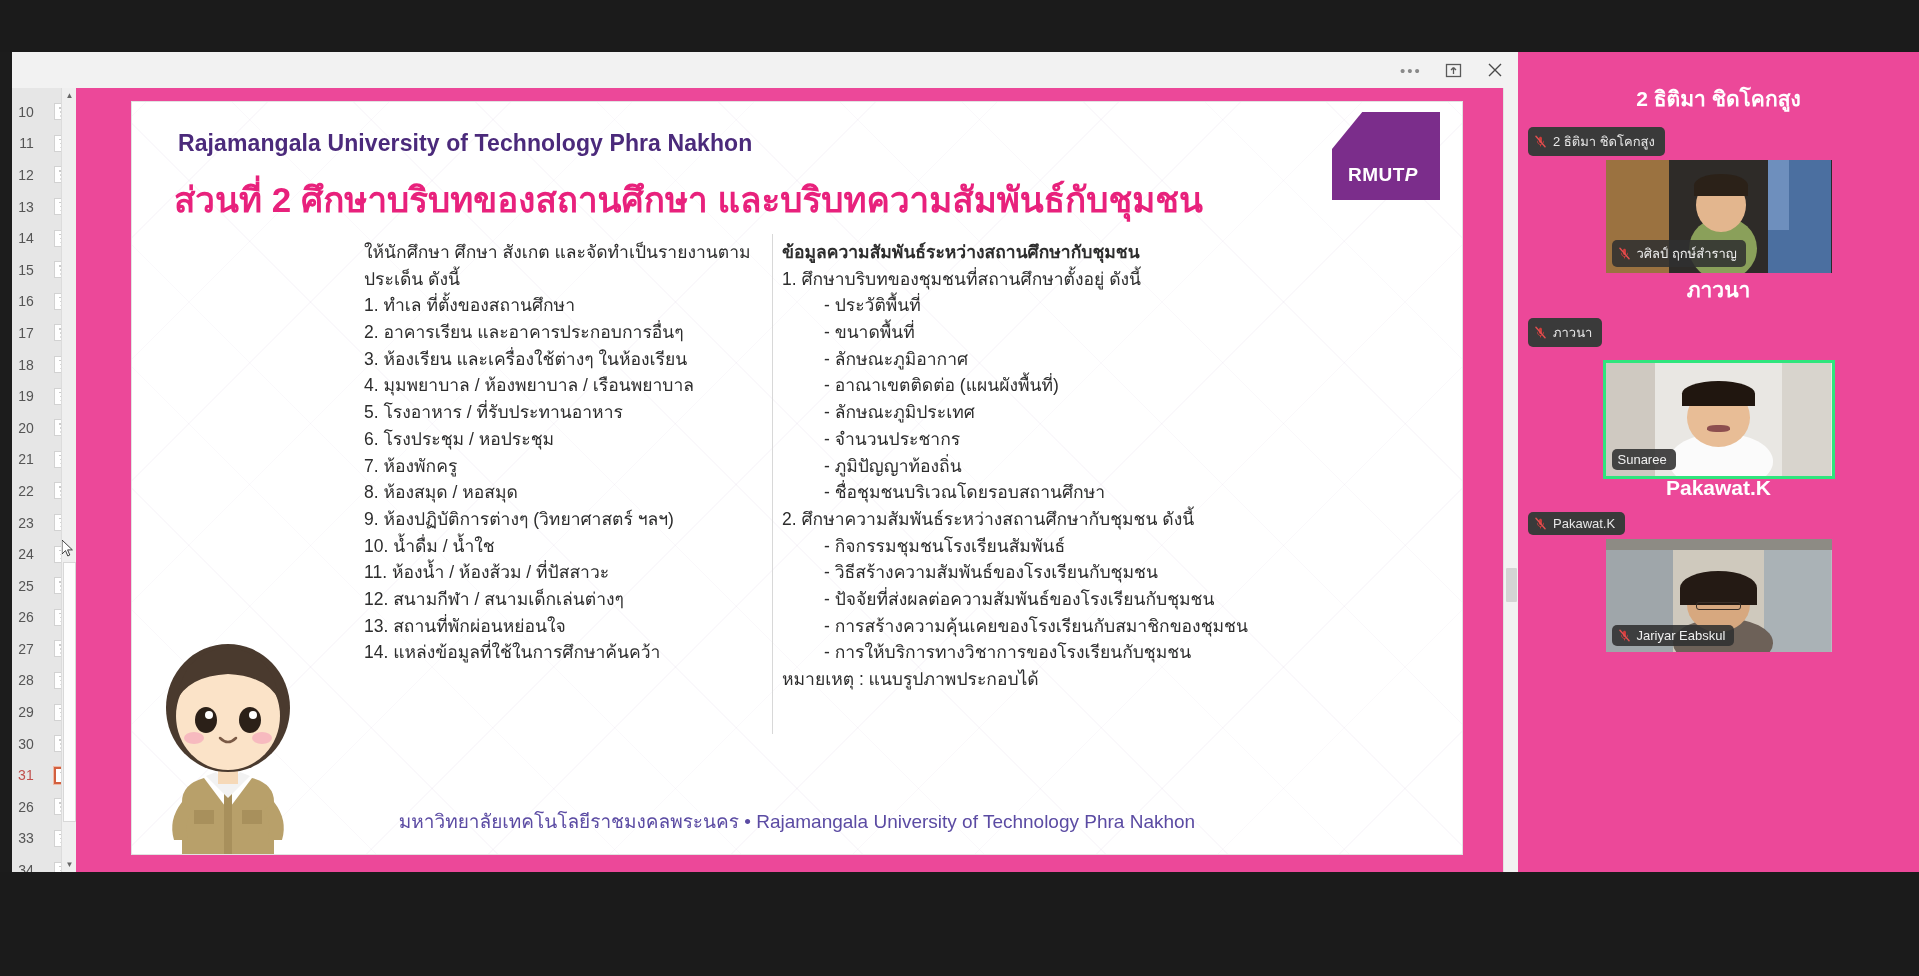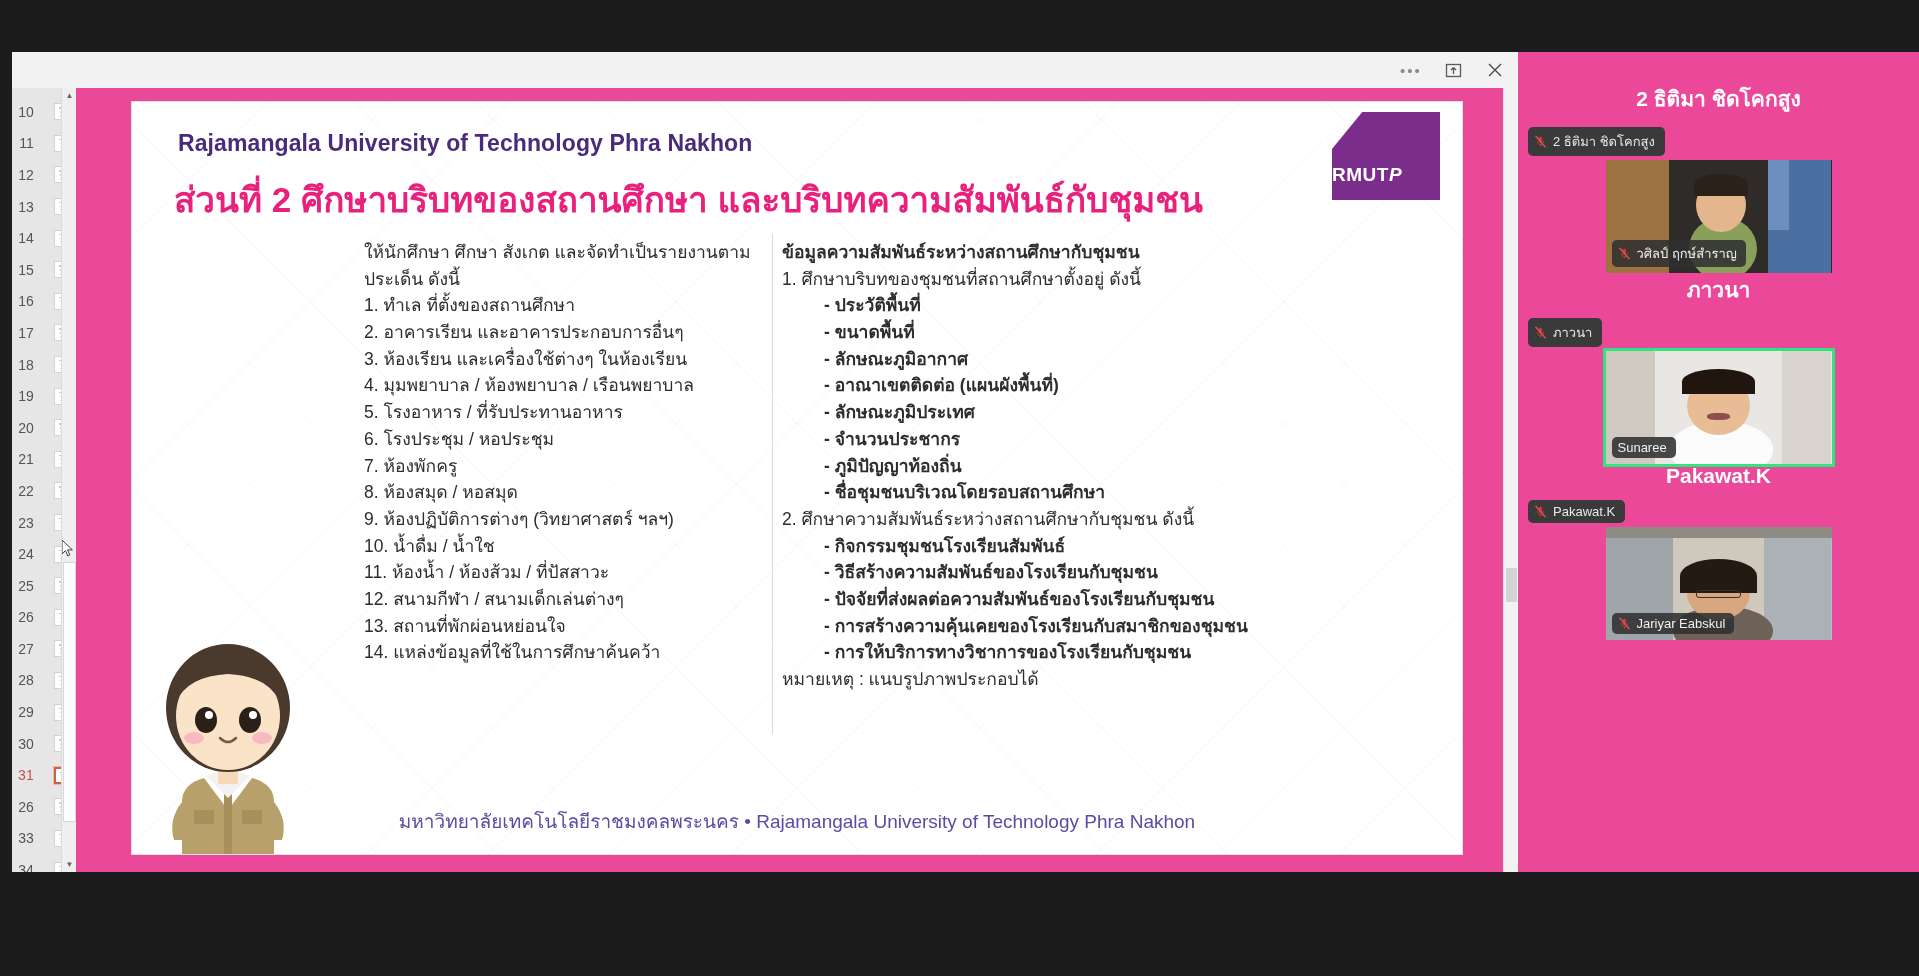--- a/index.html
+++ b/index.html
@@ -102,35 +102,35 @@
   .rmutp-logo {
     position:absolute; right:22px; top:10px; width:108px; height:88px;
   }
   .rmutp-logo .swoosh {
     position:absolute; inset:0;
     background:#7b2d8b;
     clip-path: polygon(28% 0, 100% 0, 100% 100%, 0 100%, 0 42%);
   }
   .rmutp-logo .wordmark {
     position:absolute; left:0; right:6px; bottom:14px;
-    color:#fff; font-size:19px; font-weight:bold; text-align:left;
+    color:#fff; font-size:19px; font-weight:bold; text-align:center;
     letter-spacing:.5px;
   }
   .rmutp-logo .wordmark i { font-style:italic; }
 
   .col-left {
     position:absolute; left:232px; top:137px; width:420px;
     font-size:17.5px; color:#2d2d2d; line-height:1.525;
   }
   .col-right {
     position:absolute; left:650px; top:137px; width:560px;
     font-size:17.5px; color:#2d2d2d; line-height:1.525;
   }
   .col-right .hd { font-weight:bold; }
-  .col-right .sub { padding-left:42px;font-weight:bold; }
+  .col-right .sub { padding-left:42px; }
   .divider-v {
     position:absolute; left:640px; top:132px; width:1px; height:500px;
     background:#d8d8d8;
   }
   .slide-footer {
     position:absolute; left:0; right:0; bottom:18px;
     text-align:center; font-size:19px; color:#5b4ba3;
   }
 
   
@@ -153,21 +153,21 @@
   }
   .p-tile { width:401px; display:flex; flex-direction:column; align-items:center; }
   .p-heading { color:#fff; font-size:21px; font-weight:bold; margin-bottom:12px; }
   .p-nameplate {
     align-self:flex-start; margin-left:10px; margin-bottom:4px;
     background:#3a3a3a; color:#e8e8e8; font-size:13px;
     padding:4px 10px 4px 6px; border-radius:5px;
     display:flex; align-items:center; gap:6px;
   }
   .p-video-wrap { position:relative; width:226px; height:113px; }
-  .p-video-wrap.speaking { outline:3px solid #2fe57d; outline-offset:0; }
+  .p-video-wrap.speaking { outline:3px solid #2fe57d; outline-offset:0;margin-top:12px; }
   .p-video { width:100%; height:100%; overflow:hidden; position:relative; }
   .p-sublabel {
     position:absolute; left:6px; bottom:6px;
     background:rgba(48,48,48,.88); color:#f0f0f0; font-size:13px;
     padding:3px 9px 3px 6px; border-radius:5px;
     display:flex; align-items:center; gap:6px; white-space:nowrap;
   }
   .mic-off { width:13px; height:13px; flex:none; }
 
   

